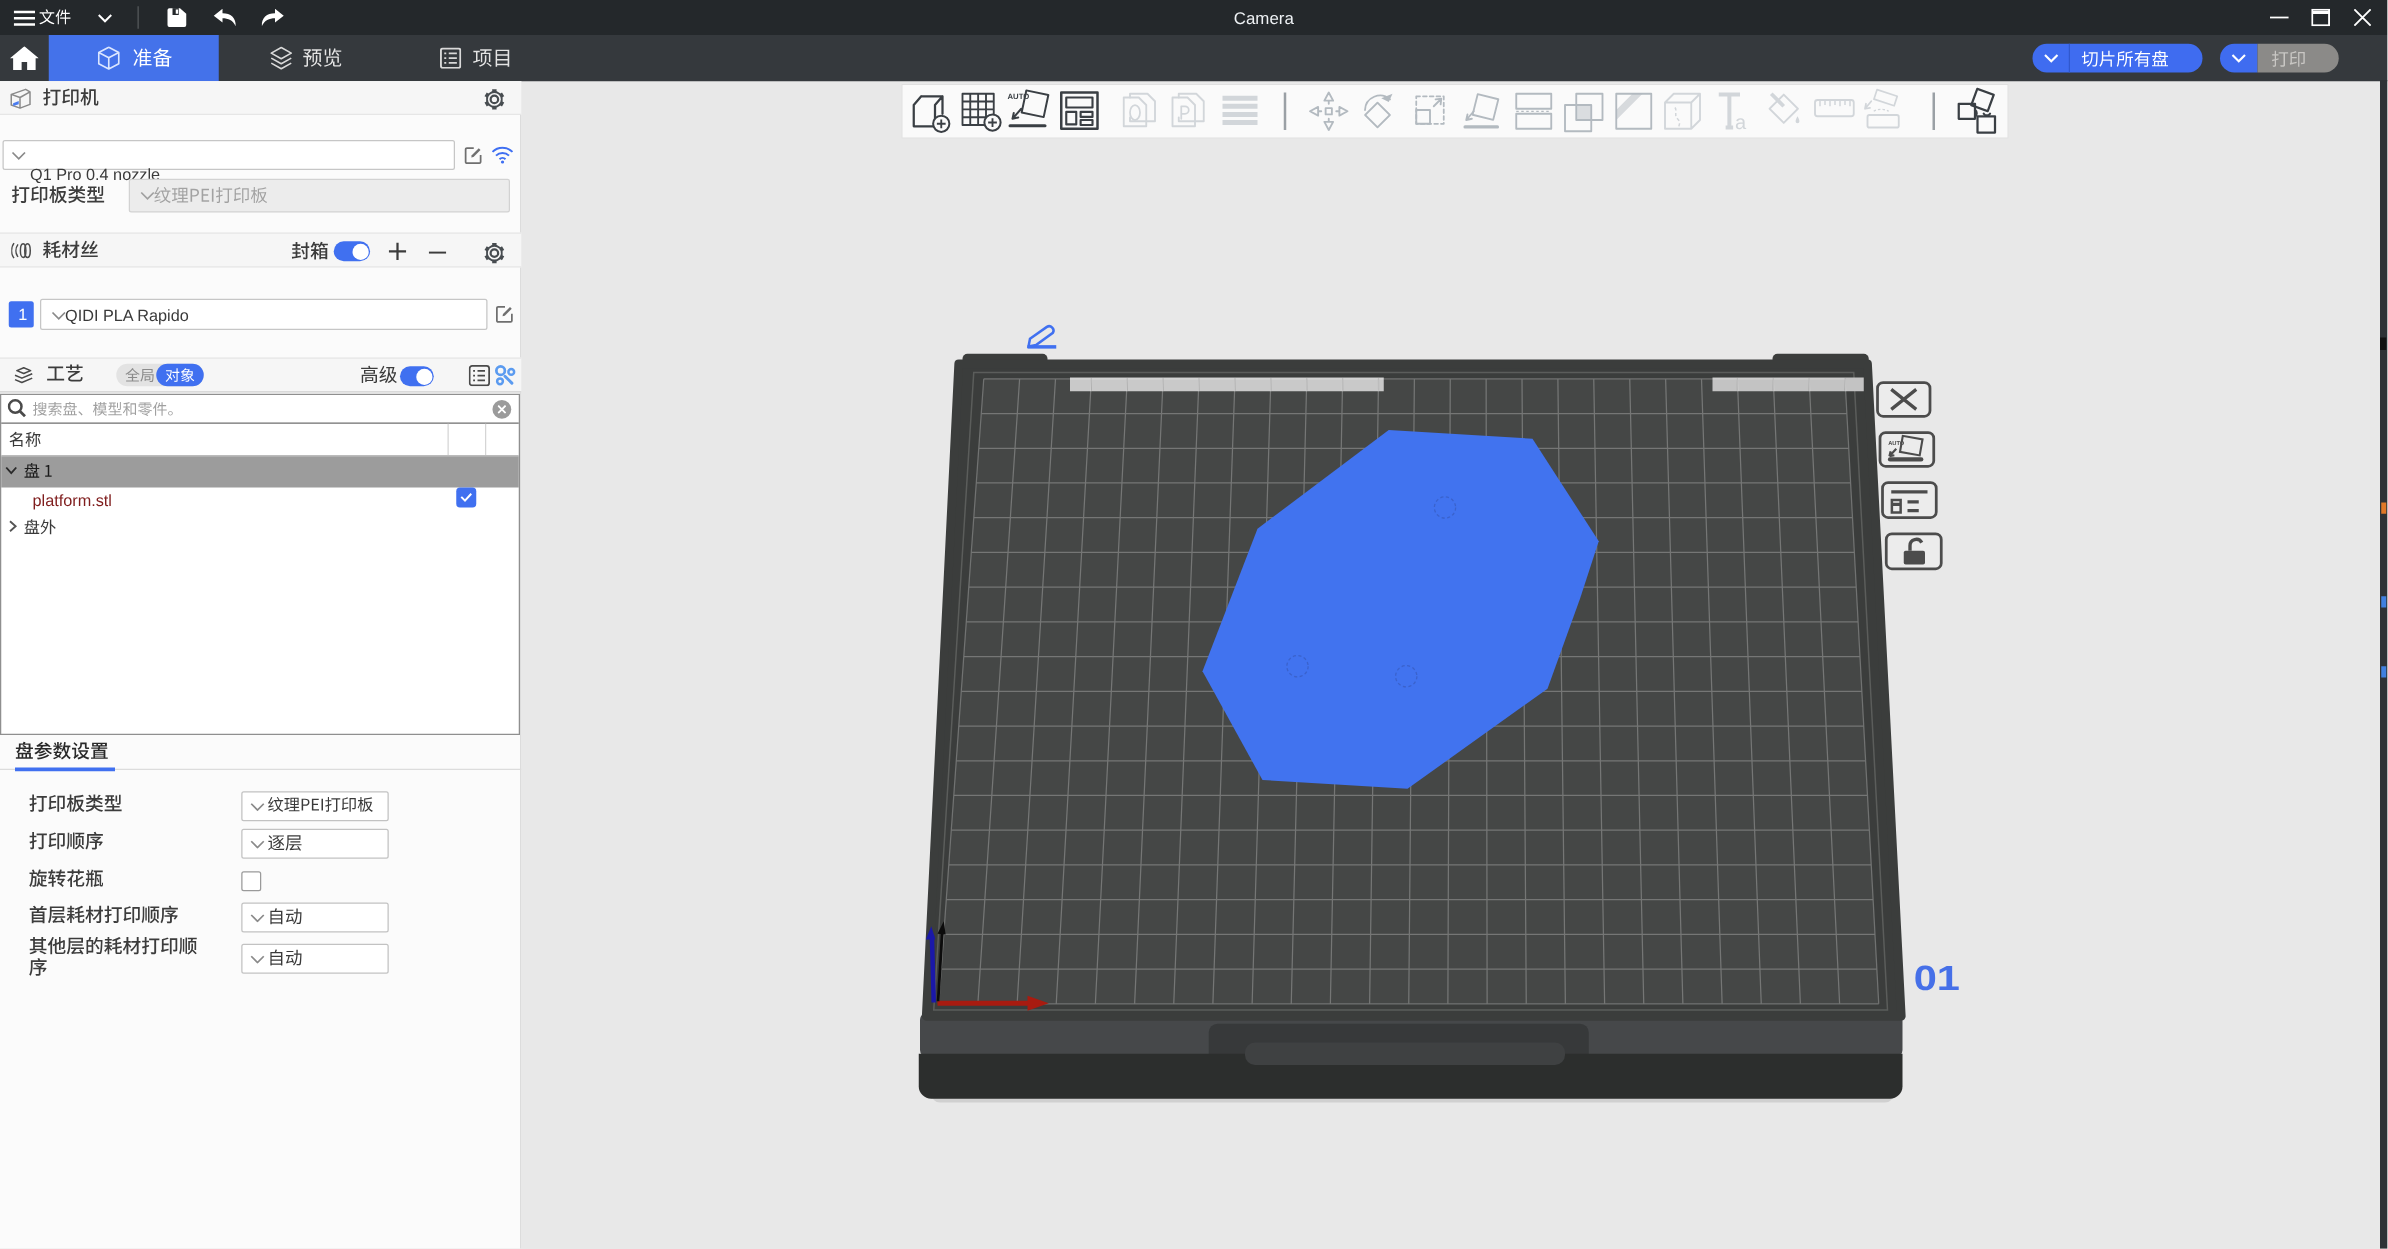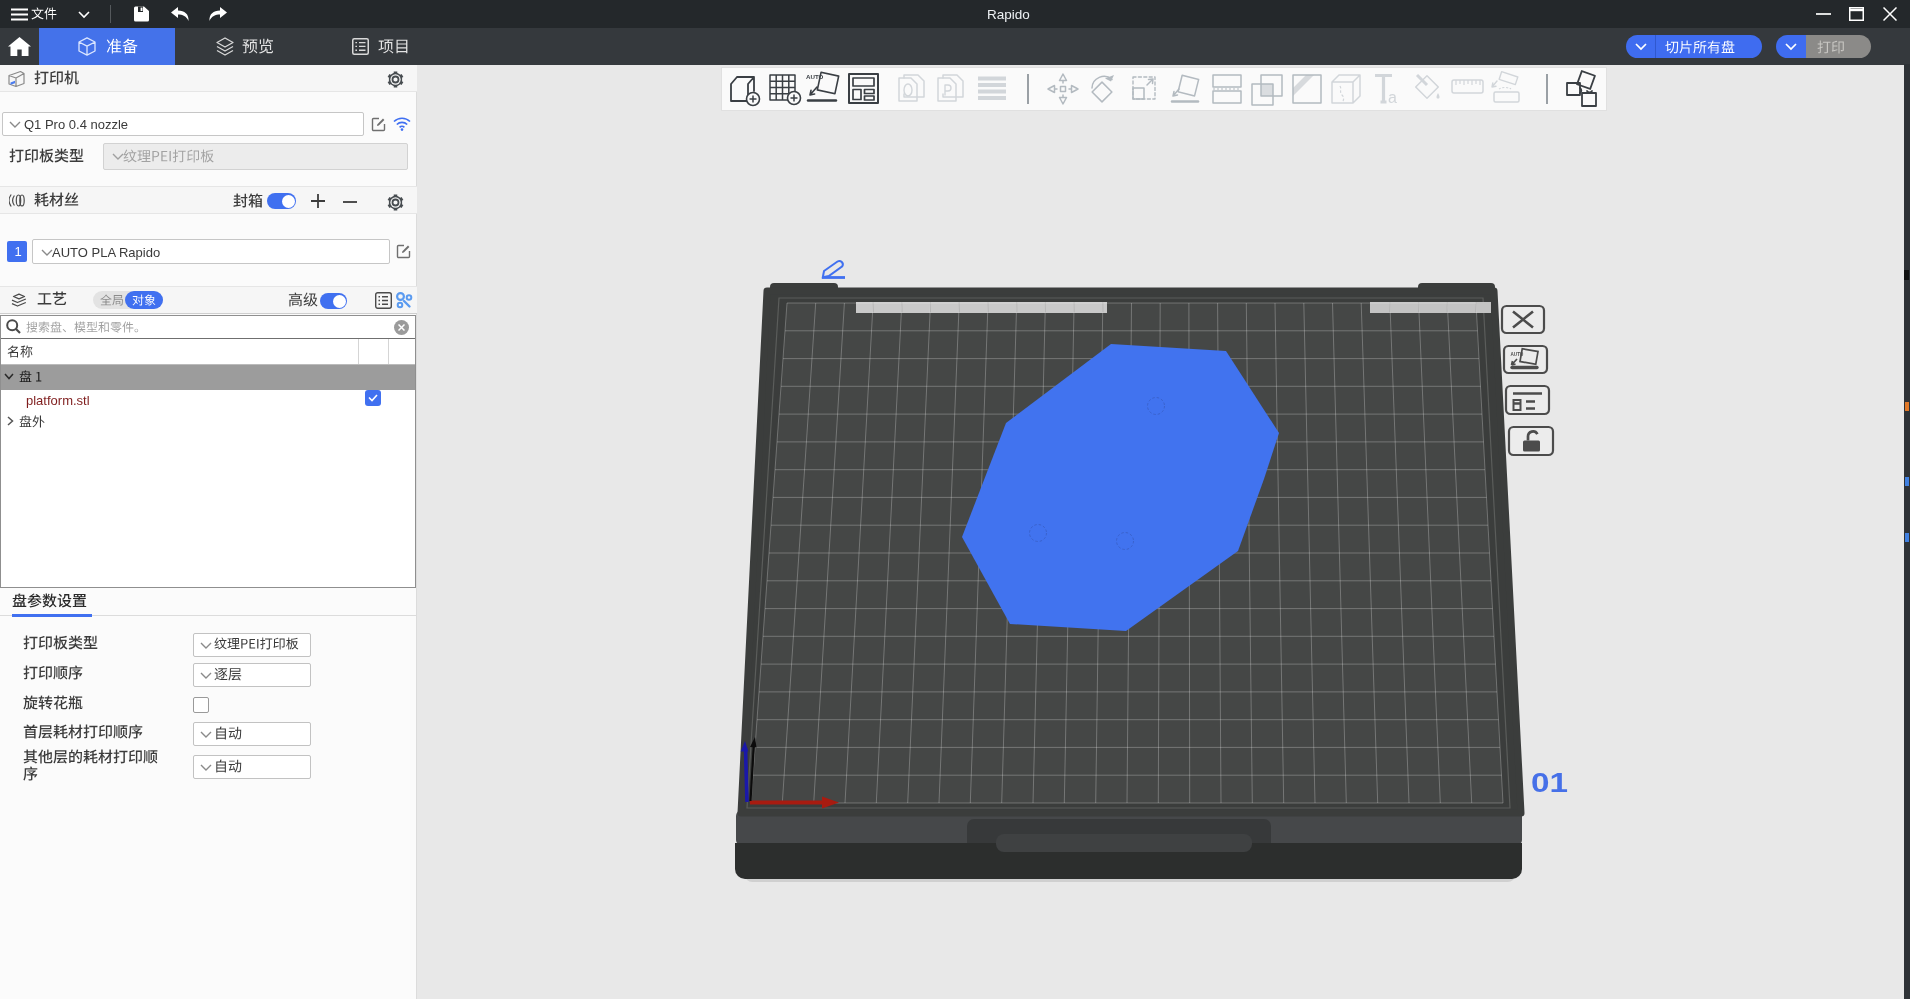--- a/index.html
+++ b/index.html
@@ -23,21 +23,21 @@
     <path d="M1 2a1.5 1.5 0 0 1 1.5-1.5H11l5 4.5v9a1.5 1.5 0 0 1-1.5 1.5h-12A1.5 1.5 0 0 1 1 14Z" fill="#fff"></path>
     <rect x="5" y="0.5" width="5" height="5.5" fill="#24282b"></rect>
     <rect x="7.6" y="1.6" width="1.9" height="3.4" fill="#fff"></rect>
   </svg>
 <svg class="ab" style="left:170px;top:7px" width="19" height="15">
     <path d="M8 0 1 5.5 8 11V7.5c4.5 0 8.5 1.5 10.5 6.5 .5-7-4-10.5-10.5-10.5Z" fill="#fff"></path>
   </svg>
 <svg class="ab" style="left:209px;top:7px" width="19" height="15">
     <path d="M11 0l7 5.5L11 11V7.5C6.5 7.5 2.5 9 .5 14 0 7 4.5 3.5 11 3.5Z" fill="#fff"></path>
   </svg>
-<div class="lat" style="left:987px;top:7px;font-size:13.5px;color:#eef1f4">Rapido</div>
+<div class="lat" style="left:987px;top:7px;font-size:13.5px;color:#eef1f4">Camera</div>
 <svg class="ab" style="left:1816px;top:13px" width="15" height="2">
     <path d="M0 1h15" stroke="#fff" stroke-width="1.7"></path>
   </svg>
 <svg class="ab" style="left:1849px;top:7px" width="15" height="14">
     <rect x="0.75" y="0.75" width="13.5" height="12.5" fill="none" stroke="#fff" stroke-width="1.5"></rect>
     <path d="M0.7 3h13.6" stroke="#fff" stroke-width="2.4"></path>
   </svg>
 <svg class="ab" style="left:1883px;top:7px" width="14" height="14">
     <path d="M0.5 0.5 13.5 13.5M13.5 0.5 0.5 13.5" stroke="#fff" stroke-width="1.5"></path>
   </svg>
@@ -93,21 +93,21 @@
   </svg>
 <svg class="ab" style="left:387px;top:71px" width="18" height="18">
     <path d="M6.7 0.4L10.3 0.4L10.2 1.8L13.4 3.7L14.6 2.9L16.4 6.0L15.1 6.6L15.1 10.4L16.4 11.0L14.6 14.1L13.4 13.3L10.2 15.2L10.3 16.6L6.7 16.6L6.8 15.2L3.6 13.3L2.4 14.1L0.6 11.0L1.9 10.4L1.9 6.6L0.6 6.0L2.4 2.9L3.6 3.7L6.8 1.8Z" fill="#474c50"></path>
     <circle cx="8.5" cy="8.5" r="5.15" fill="#f6f6f6"></circle>
     <circle cx="8.5" cy="8.5" r="3.0" fill="none" stroke="#474c50" stroke-width="1.8"></circle>
   </svg>
 <div class="ab" style="left:2px;top:112px;width:362px;height:24px;background:#fff;border:1px solid #c6c6c6;border-radius:2px"></div>
 <svg class="ab" style="left:9px;top:121px" width="12" height="7">
     <path d="M1 1l5 5 5-5" stroke="#8a8a8a" stroke-width="1.4" fill="none"></path>
   </svg>
-<div class="lat" style="left:24px;top:117px;font-size:13px;color:#3a3a3a">Q1 Pro 0.4 nozzle</div>
+<div class="lat" style="left:24px;top:132px;font-size:13px;color:#3a3a3a">Q1 Pro 0.4 nozzle</div>
 <svg class="ab" style="left:371px;top:117px" width="15" height="15">
     <path d="M13.5 7v5.5a1 1 0 0 1-1 1H2.5a1 1 0 0 1-1-1V2.5a1 1 0 0 1 1-1H8" fill="none" stroke="#6f6f6f" stroke-width="1.4"></path>
     <path d="M6 9l1.8-.4 5.6-5.6-1.4-1.4L6.4 7.2Z" fill="#6f6f6f"></path>
   </svg>
 <svg class="ab" style="left:393px;top:117px" width="18" height="14">
     <g fill="none" stroke="#3f6ff2" stroke-width="1.6">
       <path d="M1 4.5a11.3 11.3 0 0 1 16 0M3.8 7.5a7.4 7.4 0 0 1 10.4 0M6.6 10.4a3.4 3.4 0 0 1 4.8 0"></path>
     </g>
     <circle cx="9" cy="12.6" r="1.3" fill="#3f6ff2"></circle>
   </svg>
@@ -147,21 +147,21 @@
     <path d="M6.7 0.4L10.3 0.4L10.2 1.8L13.4 3.7L14.6 2.9L16.4 6.0L15.1 6.6L15.1 10.4L16.4 11.0L14.6 14.1L13.4 13.3L10.2 15.2L10.3 16.6L6.7 16.6L6.8 15.2L3.6 13.3L2.4 14.1L0.6 11.0L1.9 10.4L1.9 6.6L0.6 6.0L2.4 2.9L3.6 3.7L6.8 1.8Z" fill="#474c50"></path>
     <circle cx="8.5" cy="8.5" r="5.15" fill="#f6f6f6"></circle>
     <circle cx="8.5" cy="8.5" r="3.0" fill="none" stroke="#474c50" stroke-width="1.8"></circle>
   </svg>
 <div class="ab" style="left:7px;top:241px;width:20px;height:21px;background:#4070f0;border-radius:2px"></div>
 <div class="lat" style="left:14.5px;top:244px;font-size:13px;color:#fff">1</div>
 <div class="ab" style="left:32px;top:239px;width:358px;height:25px;background:#fff;border:1px solid #c6c6c6;border-radius:2px"></div>
 <svg class="ab" style="left:41px;top:249px" width="12" height="7">
     <path d="M1 1l5 5 5-5" stroke="#8a8a8a" stroke-width="1.4" fill="none"></path>
   </svg>
-<div class="lat" style="left:52px;top:245px;font-size:13px;color:#3a3a3a">AUTO PLA Rapido</div>
+<div class="lat" style="left:52px;top:245px;font-size:13px;color:#3a3a3a">QIDI PLA Rapido</div>
 <svg class="ab" style="left:396px;top:244px" width="15" height="15">
     <path d="M13.5 7v5.5a1 1 0 0 1-1 1H2.5a1 1 0 0 1-1-1V2.5a1 1 0 0 1 1-1H8" fill="none" stroke="#6f6f6f" stroke-width="1.4"></path>
     <path d="M6 9l1.8-.4 5.6-5.6-1.4-1.4L6.4 7.2Z" fill="#6f6f6f"></path>
   </svg>
 <div class="ab" style="left:0;top:286px;width:417px;height:28px;background:#f6f6f6;border-top:1px solid #e6e6e6;border-bottom:1px solid #cfcfcf"></div>
 <svg class="ab" style="left:11px;top:292px" width="16" height="16">
     <path d="M2.5 4.5 8 2.2l5.5 2.3L8 6.8ZM1 8.2 6.5 10.5 14.8 7M1 11.7 6.5 14 14.8 10.5" fill="none" stroke="#4a4a4a" stroke-width="1.3" stroke-linejoin="round"></path>
   </svg>
 <svg class="t" style="left:37px;top:291px" width="32" height="20">
     <path d="M0.7 11.9V13.4H14.3V11.9H8.2V3.6H13.5V2.2H1.5V3.6H6.7V11.9Z M17.3 5.7V7.0H23.4C17.8 10.3 17.5 11.2 17.5 12.1C17.5 13.3 18.5 14.1 20.5 14.1H26.5C28.3 14.1 28.9 13.5 29.1 10.9C28.7 10.9 28.2 10.7 27.8 10.5C27.7 12.4 27.4 12.7 26.6 12.7H20.4C19.5 12.7 19.0 12.5 19.0 12.0C19.0 11.5 19.5 10.7 27.0 6.6C27.1 6.6 27.2 6.5 27.3 6.4L26.3 5.7L26.0 5.7ZM24.4 0.5V2.1H20.6V0.5H19.1V2.1H15.8V3.4H19.1V4.7H20.6V3.4H24.4V4.7H25.8V3.4H29.1V2.1H25.8V0.5Z" fill="#3c3c3c"></path>

